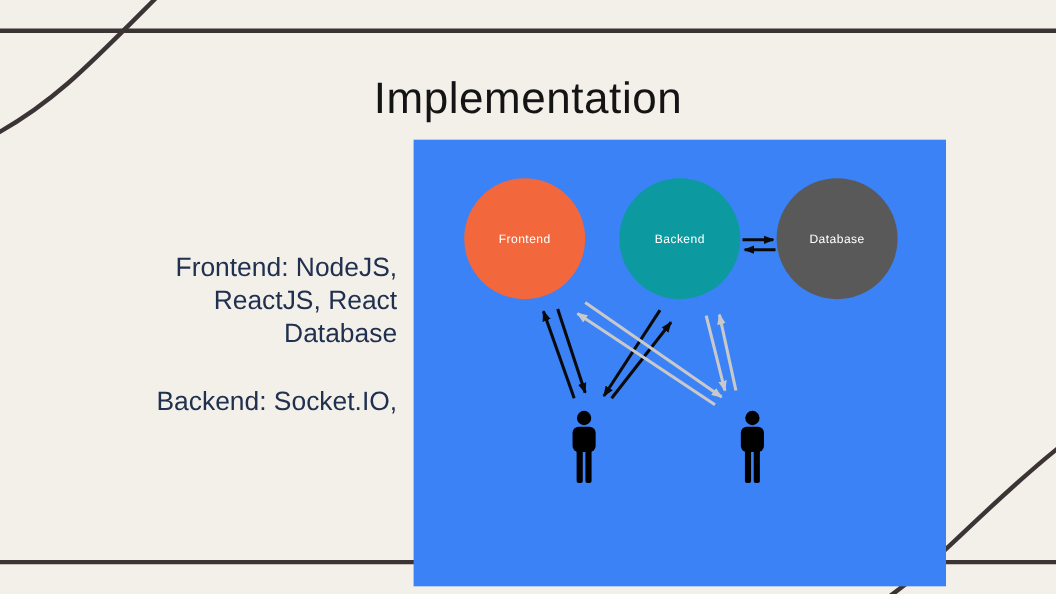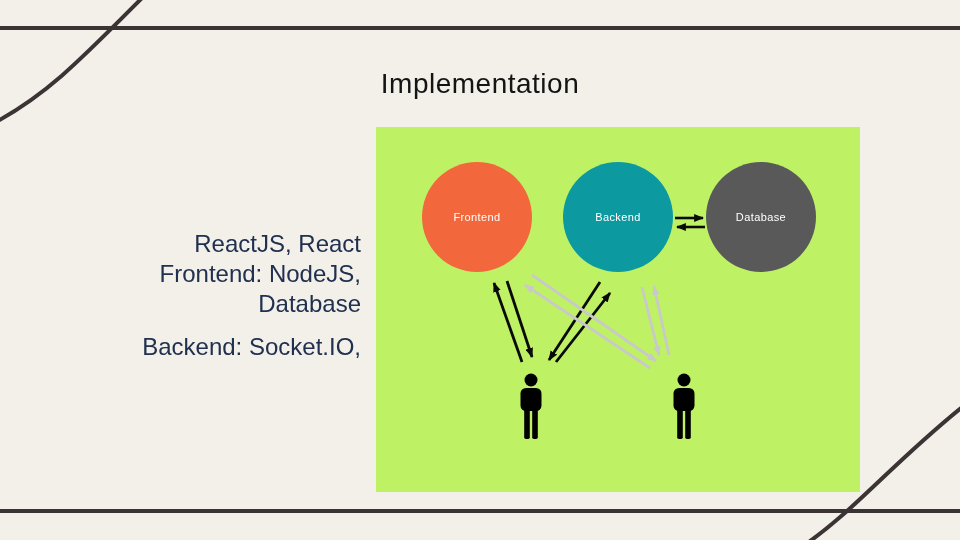--- a/index.html
+++ b/index.html
@@ -7,42 +7,42 @@
     width:960px;height:540px;
     background:#f3efe9;
     position:relative;
     overflow:hidden;
     font-family:"Liberation Sans", sans-serif;
   }
   .deco{position:absolute;inset:0;width:960px;height:540px;pointer-events:none;}
   .slide-title{
     position:absolute;top:68px;left:0;right:0;
     text-align:center;
-    font-size:28px;
+    font-size:40px;
     font-weight:500;
     letter-spacing:0.5px;
     color:#141414;
   }
   .left-text{
     position:absolute;
     top:229px;
     right:599px;
     width:270px;
     text-align:right;
     color:#20304f;
     font-size:24px;
     line-height:30px;
     font-weight:400;
   }
-  .left-text .para2{margin-top:13px;}
+  .left-text .para2{margin-top:32px;}
   .diagram-panel{
     position:absolute;
     left:376px;top:127px;
-    width:484px;height:365px;
-    background:#bef264;
+    width:484px;height:406px;
+    background:#3b82f6;
   }
   .diagram-panel svg{display:block;}
   .node-label{
     font-family:"Liberation Sans", sans-serif;
     font-size:11px;
     letter-spacing:0.4px;
     fill:#ffffff;
   }
 </style>
 </head>
@@ -52,22 +52,22 @@
   <line x1="-4" y1="28" x2="964" y2="28" stroke="#3b3334" stroke-width="4"></line>
   <path d="M -6 123 C 50 93, 85 55, 148 -8" fill="none" stroke="#3b3334" stroke-width="4"></path>
   <line x1="-4" y1="511" x2="964" y2="511" stroke="#3b3334" stroke-width="4"></line>
   <path d="M 800 548 C 852 514, 893 462, 966 404" fill="none" stroke="#3b3334" stroke-width="4"></path>
 </svg>
 
 <div class="slide-title">Implementation</div>
 
 <div class="left-text">
   <div class="para1">
+    <div>Frontend: NodeJS,</div>
     <div>ReactJS, React</div>
-    <div>Frontend: NodeJS,</div>
     <div>Database</div>
   </div>
   <div class="para2">
     <div>Backend: Socket.IO,</div>
   </div>
 </div>
 
 <div class="diagram-panel">
   <svg width="484" height="365" viewBox="0 0 484 365" xmlns="http://www.w3.org/2000/svg">
     <defs>

